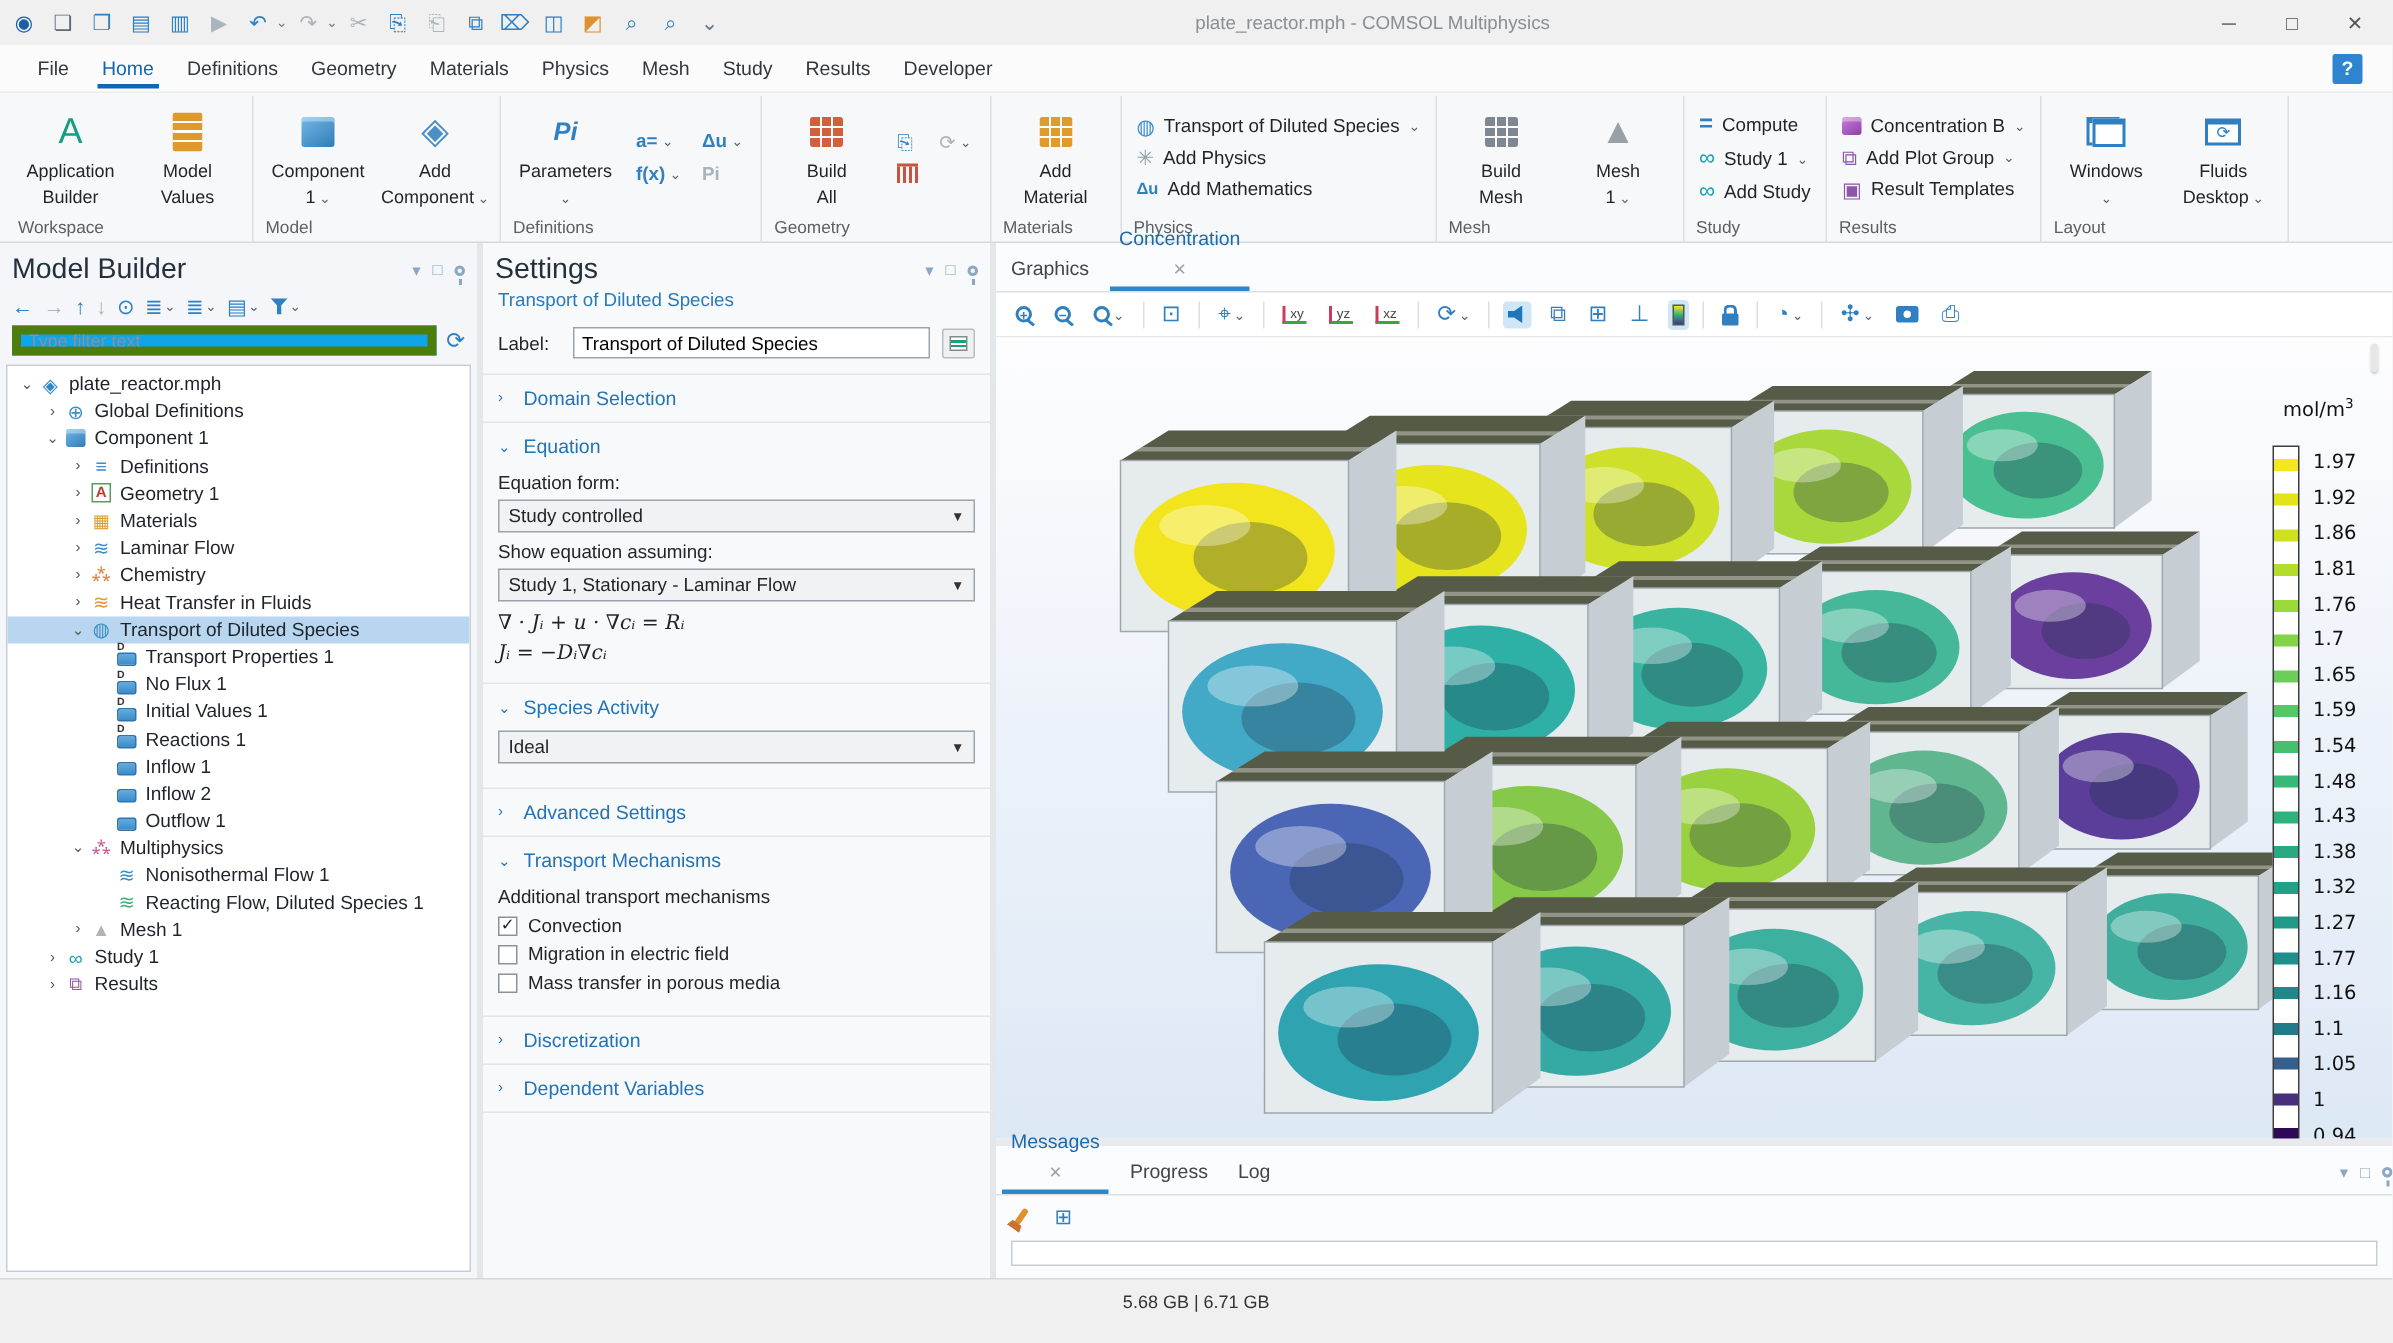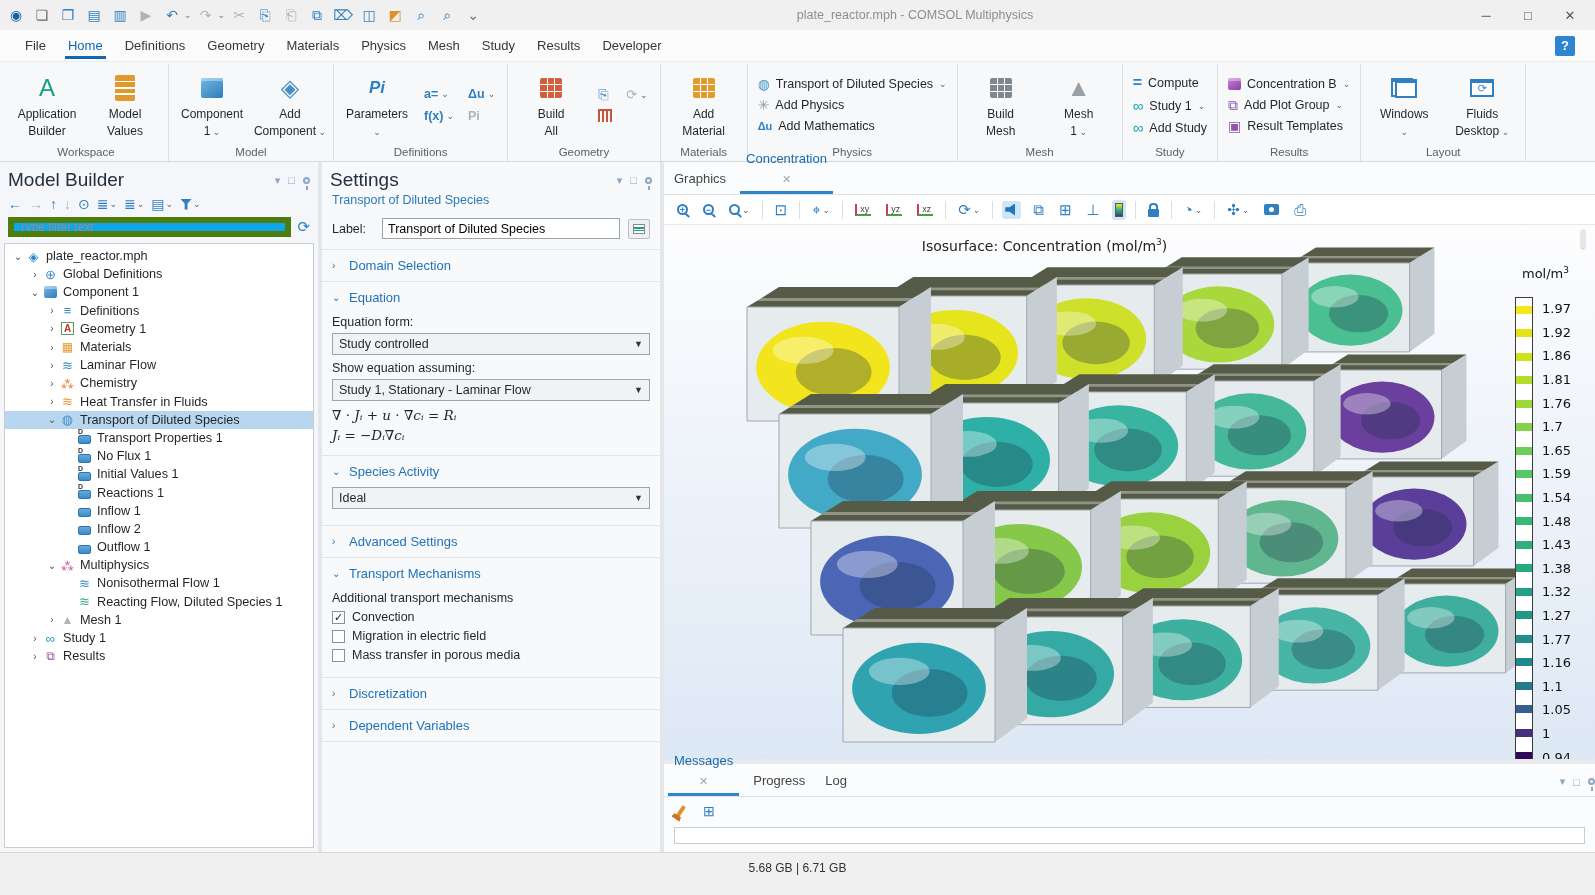--- a/index.html
+++ b/index.html
@@ -21,21 +21,21 @@
   .menu-item { padding:6px 11px 5px; font-size:13px; color:#32383e; position:relative; cursor:default; }
   .menu-item.active { color:#1267b4; }
   .menu-item.active::after { content:""; position:absolute; left:8px; right:8px; bottom:-1px; height:3px; background:#1267b4; }
   .menu-spacer { flex:1; }
   .help-btn { width:20px; height:20px; background:#2e84cf; color:#fff; font-weight:bold; display:flex; align-items:center; justify-content:center; border-radius:2px; font-size:13px; margin-right:6px; }
 
   
   .ribbon { height:100px; background:#f7f8f9; border-bottom:1px solid #d5d9dd; display:flex; align-items:stretch; padding:2px 4px 0; }
   .rib-group { display:flex; flex-direction:column; border-right:1px solid #dcdfe2; padding:2px 6px 0; }
   .rib-items { flex:1; display:flex; align-items:center; gap:4px; }
-  .rib-label { text-align:center; font-size:11.5px; color:#5a6066; padding:2px 2px 3px; }
+  .rib-label { text-align:left; font-size:11.5px; color:#5a6066; padding:2px 2px 3px; }
   .rib-big { width:74px; display:flex; flex-direction:column; align-items:center; justify-content:flex-start; gap:3px; padding:4px 2px; border-radius:3px; }
   .rib-big .bic { height:32px; display:flex; align-items:center; justify-content:center; }
   .rib-big .l1,.rib-big .l2 { font-size:12px; line-height:14px; text-align:center; white-space:nowrap; }
   .rib-rows { display:flex; flex-direction:column; justify-content:center; gap:7px; padding:2px 4px; }
   .rib-row { display:flex; align-items:center; gap:6px; white-space:nowrap; font-size:12.5px; }
   .rib-smalls { display:grid; grid-template-columns:auto auto; column-gap:14px; row-gap:8px; padding:0 6px; align-content:center; }
   .rib-small { display:flex; align-items:center; gap:3px; font-size:12.5px; color:#2f7fc1; white-space:nowrap; }
   .rib-small.disabled { color:#aab4bc; }
   .caret { font-size:9px; color:#5a6066; }
 
@@ -831,21 +831,20 @@
           <span class="caret">⌄</span>
         </span>
         <span class="gtb">
           <span class="ic-camera"></span>
         </span>
         <span class="gtb">
           <span class="g" style="color: rgb(47, 127, 193); font-size: 15px;">⎙</span>
         </span>
       </div>
     <div class="canvas">
-      <div class="plot-title"><span>Isosurface: Concentration (mol/m</span><sup>3</sup><span>)</span></div>
       <span class="canvas-thumb"><span class="ic-thumb"></span></span>
       <svg id="scene-svg" width="812" height="520" viewBox="0 0 812 520" style="position:absolute;left:55px;top:20px">
           <polygon points="572,18 690.56,18 715.52,2.3999999999999986 596.96,2.3999999999999986" fill="#565b47"></polygon>
           <polygon points="579.488,13.32 698.048,13.32 701.7919999999999,10.98 583.232,10.98" fill="rgba(255,255,255,0.35)"></polygon>
           <polygon points="690.56,18 715.52,2.3999999999999986 715.52,88.6524 690.56,106.92" fill="#c6ced3"></polygon>
           <polygon points="572,18 690.56,18 690.56,106.92 572,106.92" fill="#e6ebee" stroke="#9fa8ad"></polygon>
           <ellipse cx="631.28" cy="65.1276" rx="52.1664" ry="35.568000000000005" fill="#49bf92"></ellipse>
           <ellipse cx="639.5792" cy="68.6844" rx="29.64" ry="18.6732" fill="rgba(25,45,70,0.30)"></ellipse>
           <ellipse cx="615.8672" cy="51.7896" rx="23.712000000000003" ry="10.670399999999999" fill="rgba(255,255,255,0.35)"></ellipse>
           <polygon points="604,125 722.56,125 747.52,109.4 628.96,109.4" fill="#565b47"></polygon>

